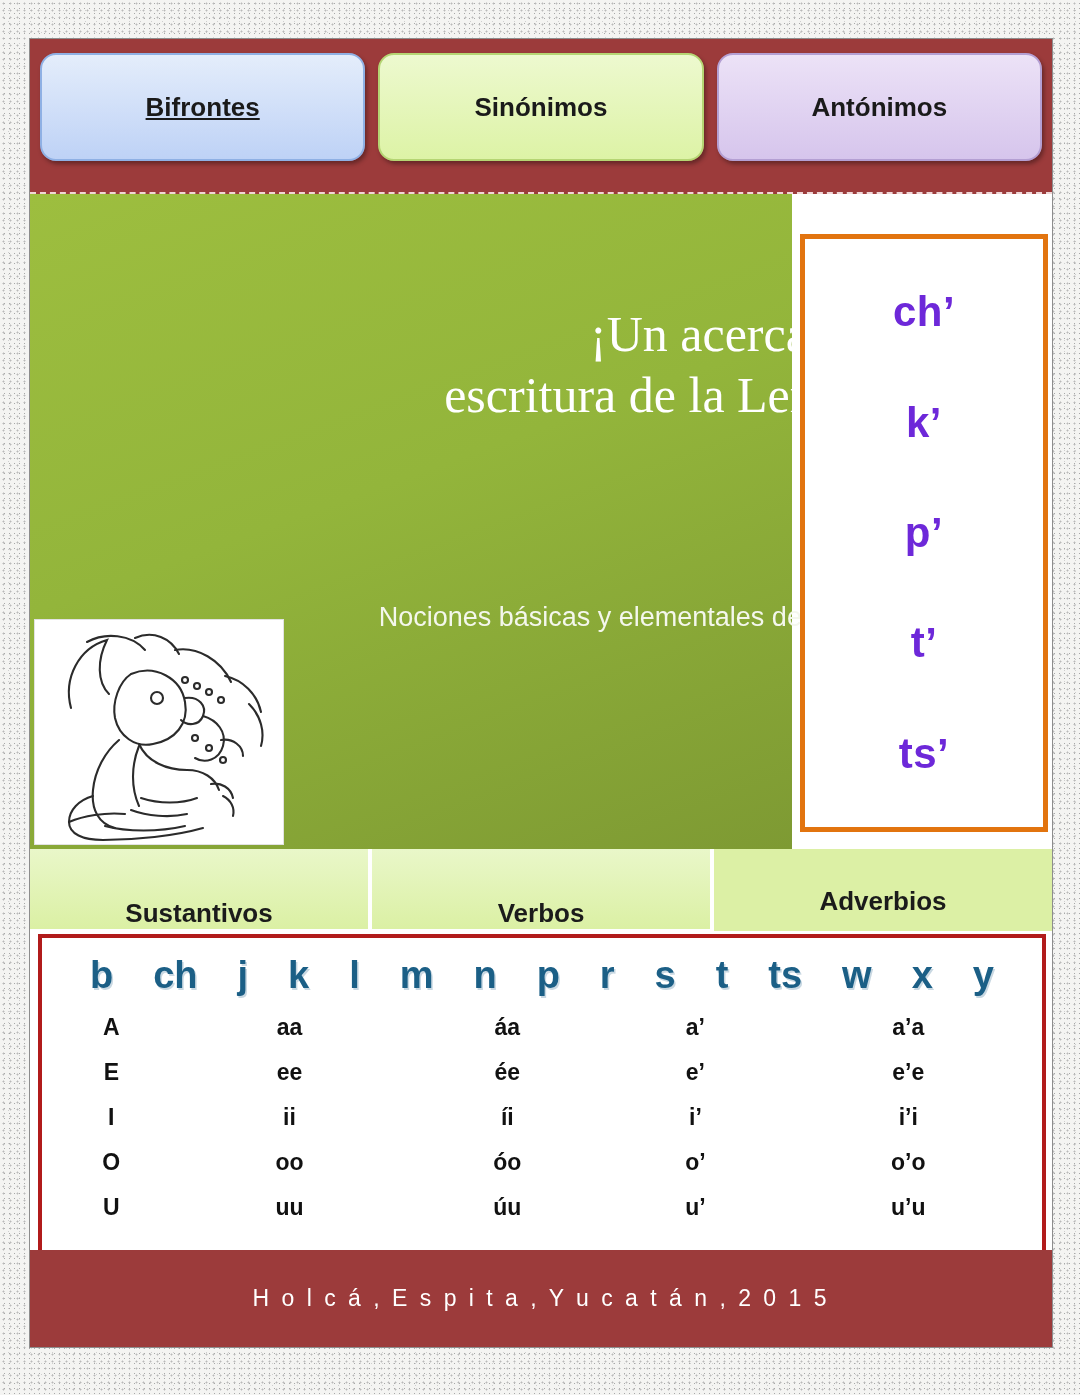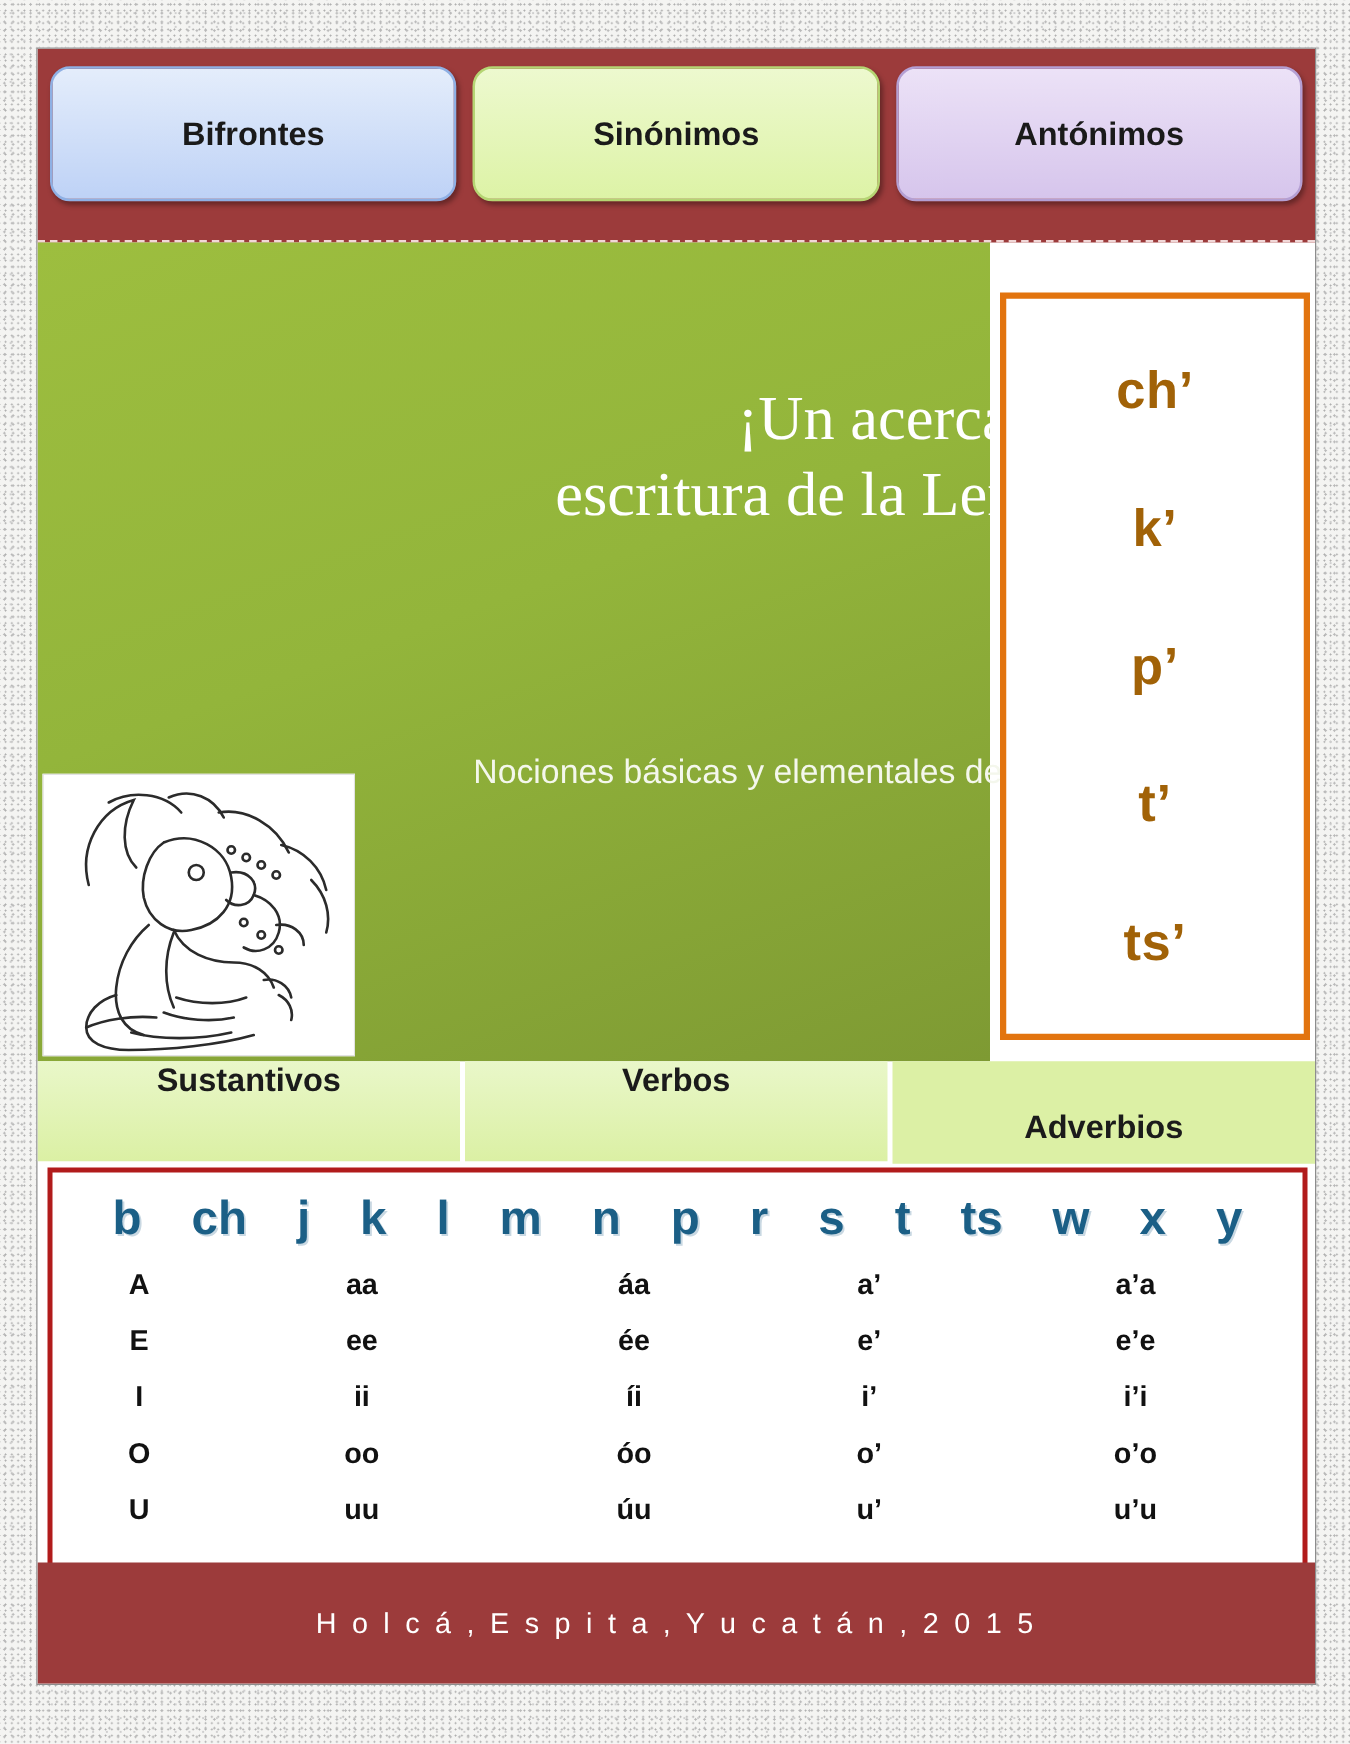--- a/index.html
+++ b/index.html
@@ -61,21 +61,21 @@
     align-items: center;
     justify-content: center;
     font-size: 26px;
     font-weight: bold;
     color: #1a1a1a;
     text-align: center;
     border: 2px solid #7d7d7d;
     box-shadow: 2px 3px 4px rgba(0,0,0,0.35);
   }
   .tab.t0 { background: linear-gradient(#f0f0f0, #c9c9c9); border-color:#5f5f5f; }
-  .tab.t1 { background: linear-gradient(#e4edfb, #bed2f6); border-color:#8fb0e4; }
+  .tab.t1 { background: linear-gradient(#e4edfb, #bed2f6); border-color:#8fb0e4;text-decoration:underline; }
   .tab.t2 { background: linear-gradient(#edf9cf, #ddf3a6); border-color:#b5d573; }
   .tab.t3 { background: linear-gradient(#ece2f7, #d6c5ec); border-color:#b49fd3; }
 
   
   .hero {
     position: absolute;
     left: 0; top: 155px;
     width: 100%;
     height: 655px;
   }
@@ -144,39 +144,39 @@
     border: 5px solid #e2740f;
     display: flex;
     flex-direction: column;
     align-items: center;
     justify-content: space-around;
     padding: 18px 0;
   }
   .ejective {
     font-size: 42px;
     font-weight: bold;
-    color: #a16207;
+    color: #6d28d9;
     letter-spacing: 0.5px;
   }
 
   
   .pos-row {
     position: absolute;
     left: 0;
     top: 810px;
     width: 100%;
     height: 80px;
     display: flex;
     gap: 4px;
   }
   .pos {
     flex: 1 1 0;
     background: linear-gradient(#e9f7c9, #dbf0a4);
     display: flex;
-    align-items: flex-start;
+    align-items: flex-end;
     justify-content: center;
     font-size: 26px;
     font-weight: bold;
     color: #1b1b1b;
   }
   .pos.last {
     background: #dcf0a5;
     align-items: flex-end;
     padding-bottom: 14px;
     height: 82px;

